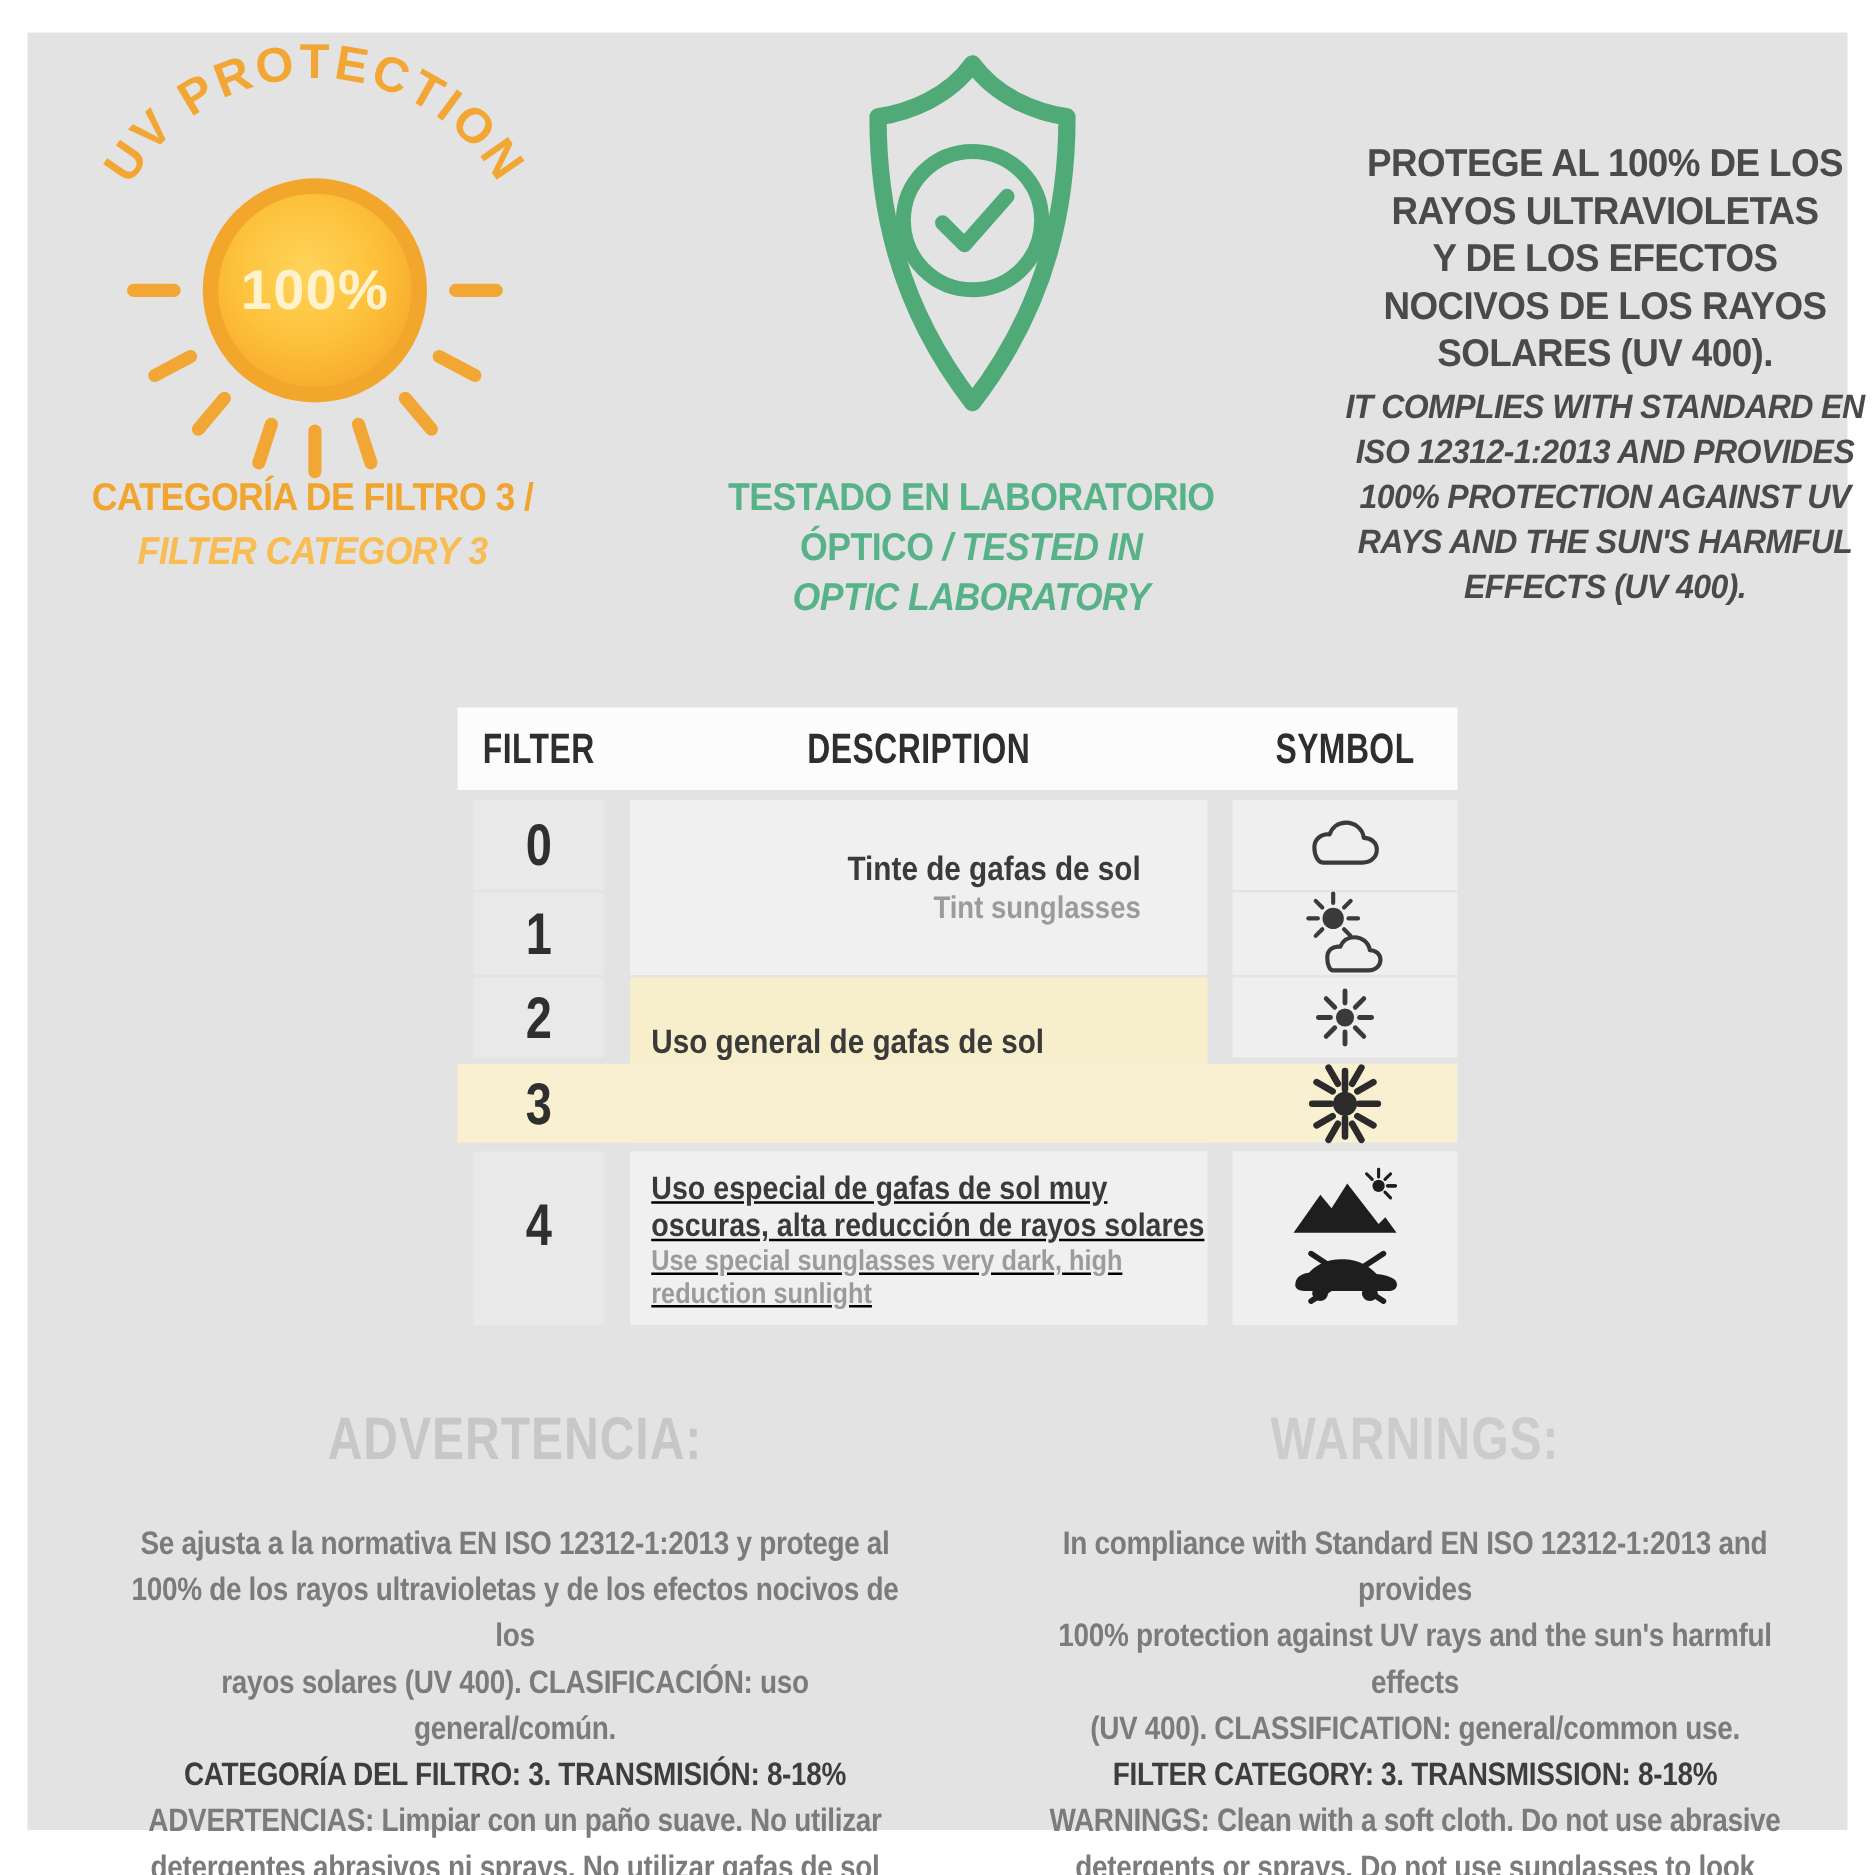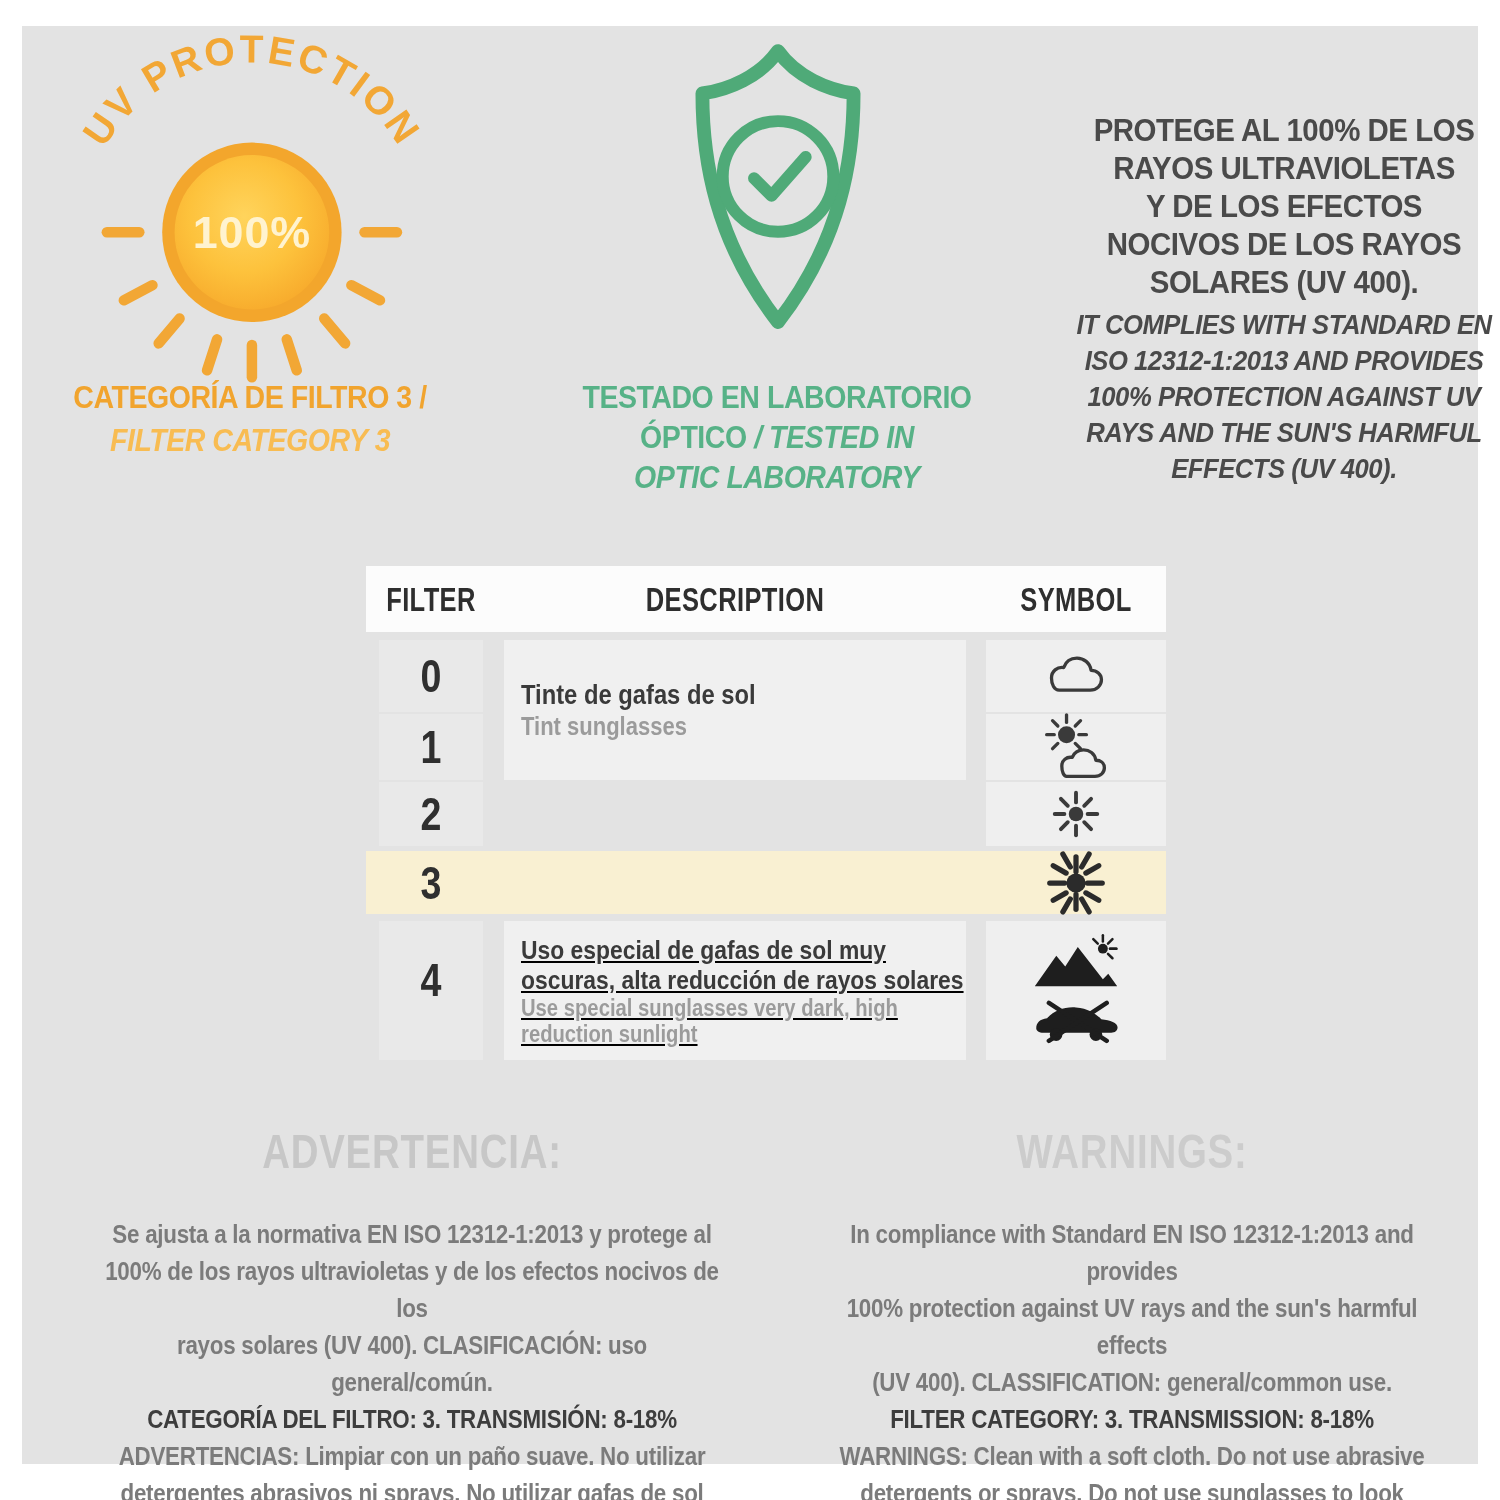--- a/index.html
+++ b/index.html
@@ -52,21 +52,21 @@
   .s4{top:355px;height:139px;flex-direction:column;gap:3px;}
 
   .band3{position:absolute;left:0;top:285px;width:800px;height:63px;background:#f9f0d2;}
   .f3{position:absolute;left:0;top:0;width:130px;height:63px;line-height:63px;text-align:center;
       font-weight:bold;font-size:47px;color:#2f2f2f;transform:scaleX(.8);background:transparent;}
   .s3{position:absolute;left:620px;top:0;width:180px;height:63px;display:flex;
       align-items:center;justify-content:center;}
 
   .dcell{position:absolute;left:138px;width:462px;background:#f0f0f0;display:flex;
          flex-direction:column;justify-content:center;padding-left:17px;box-sizing:border-box;}
-  .dA{top:74px;height:140px;}
+  .dA{top:74px;height:140px;text-align:right;}
   .dB{top:216px;height:132px;background:#f7eecb;}
   .d4{top:355px;height:139px;text-decoration:underline;}
   .cond-l{transform:scaleX(.88);transform-origin:0 50%;white-space:nowrap;}
   .d-es{font-size:27px;line-height:32px;font-weight:bold;color:#3a3a3a;}
   .d-en{font-size:25px;line-height:30px;font-weight:bold;color:#9b9b9b;}
   .d4 .d-es{font-size:26px;line-height:30px;}
   .d4 .d-en{font-size:23px;line-height:26px;}
 
   
   .warn-head{position:absolute;top:1098px;width:700px;text-align:center;font-size:48px;
@@ -158,20 +158,24 @@
 
       <div class="fcell f0">0</div>
       <div class="fcell f1">1</div>
       <div class="fcell f2">2</div>
       <div class="fcell f4">4</div>
 
       <div class="dcell dA">
         <div class="cond-l d-es">Tinte de gafas de sol</div>
         <div class="cond-l d-en">Tint sunglasses</div>
       </div>
+      <div class="dcell dB">
+        <div class="cond-l d-es">Uso general de gafas de sol</div>
+        <div class="cond-l d-en">General use of sunglasses</div>
+      </div>
       <div class="dcell d4">
         <div class="cond-l d-es">Uso especial de gafas de sol muy</div>
         <div class="cond-l d-es">oscuras, alta reducción de rayos solares</div>
         <div class="cond-l d-en">Use special sunglasses very dark, high</div>
         <div class="cond-l d-en">reduction sunlight</div>
       </div>
 
       <div class="scell s0">
         <svg width="66" height="48" viewBox="0 0 70 50">
           <path d="M17 40 H50 C57 40 62 35 62 29 C62 23 57 19 51 19 C50 11 43 6 36 6 C29 6 24 10 22 16 C15 15 9 20 9 27 C9 34 12 40 17 40 Z" fill="none" stroke="#3a3a3a" stroke-width="3.5" stroke-linejoin="round"></path>

